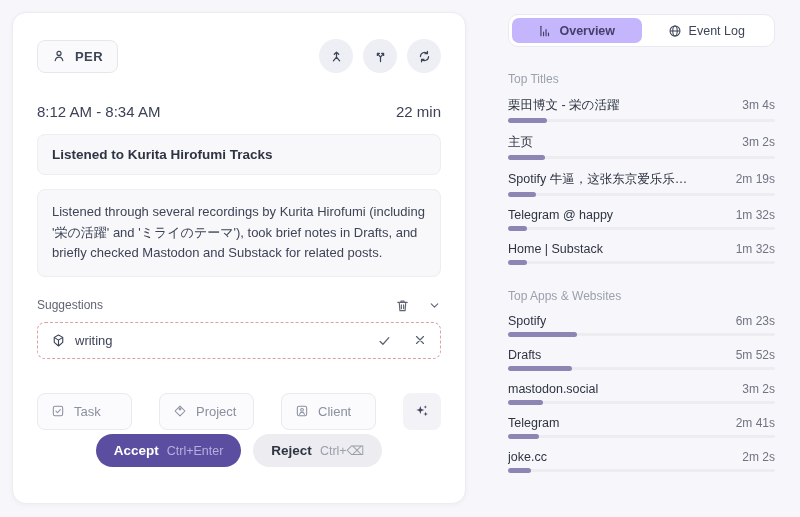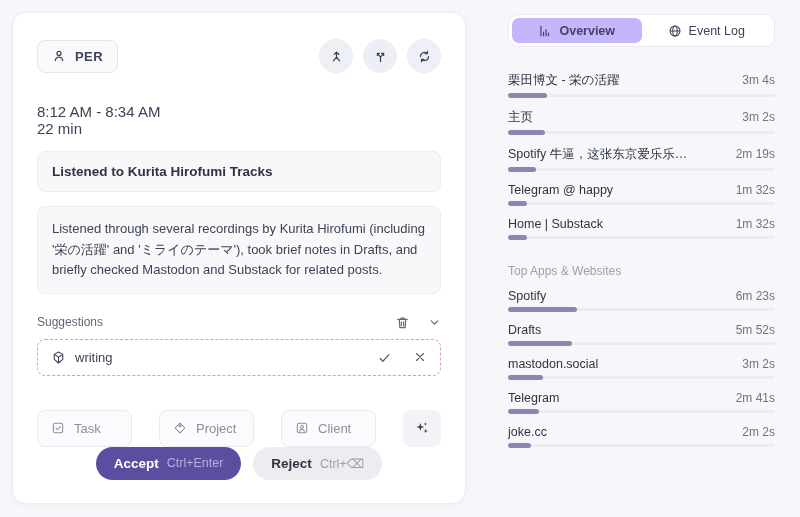--- a/index.html
+++ b/index.html
@@ -23,21 +23,21 @@
     border:1px solid #e6e6ee;border-radius:8px;padding:8px 14px;
     font-size:13px;font-weight:700;color:#3d4457;letter-spacing:.4px;cursor:pointer;
   }
   .circle-group{display:flex;gap:10px;}
   .icon-circle{
     width:34px;height:34px;border-radius:50%;background:#edeff4;border:none;
     display:flex;align-items:center;justify-content:center;cursor:pointer;padding:0;
   }
   .time-row{
     display:flex;justify-content:space-between;margin-top:30px;
-    font-size:15px;color:#3c4257;flex-direction:column;
+    font-size:15px;color:#3c4257;
   }
   .field-box{
     margin-top:14px;background:#f8f8fa;border:1px solid #ededf3;border-radius:8px;
     padding:12px 14px;box-sizing:border-box;cursor:text;
   }
   .title-box{font-size:13.5px;font-weight:700;color:#2e3442;}
   .desc-box{font-size:13px;color:#3d4457;line-height:1.58;}
   .sugg-header{
     margin-top:21px;display:flex;align-items:center;gap:18px;
     font-size:12px;color:#5f6572;
@@ -255,20 +255,21 @@
             <circle cx="12" cy="12" r="8.5"></circle>
             <ellipse cx="12" cy="12" rx="3.8" ry="8.5"></ellipse>
             <path d="M3.5 12h17"></path>
           </svg>
       </span>
       <span>Event Log</span>
     </button>
   </div>
 
   <div class="section">
+    <div class="section-title">Top Titles</div>
 
     <div class="stat-item">
       <div class="stat-row">
           <span class="stat-name">栗田博文 - 栄の活躍</span>
           <span class="stat-dur">3m 4s</span>
         </div>
       <div class="bar-track">
           <div class="bar-fill" style="width: 14.5%;"></div>
         </div>
     </div>

